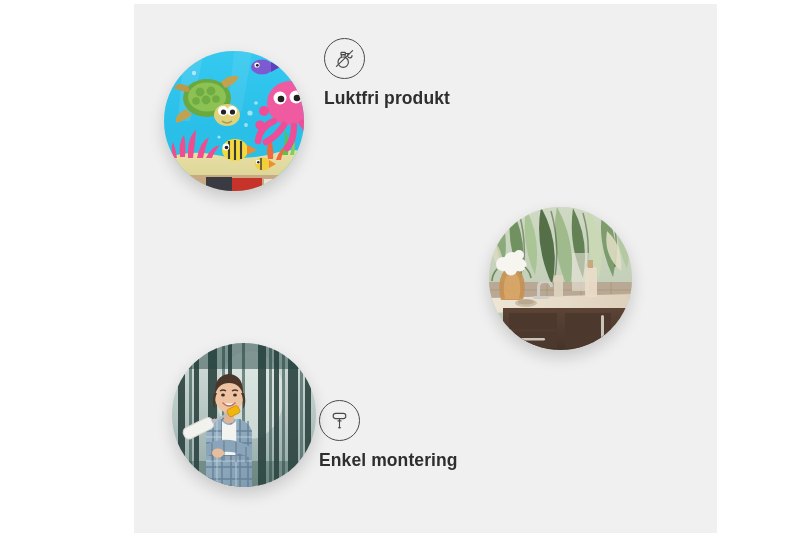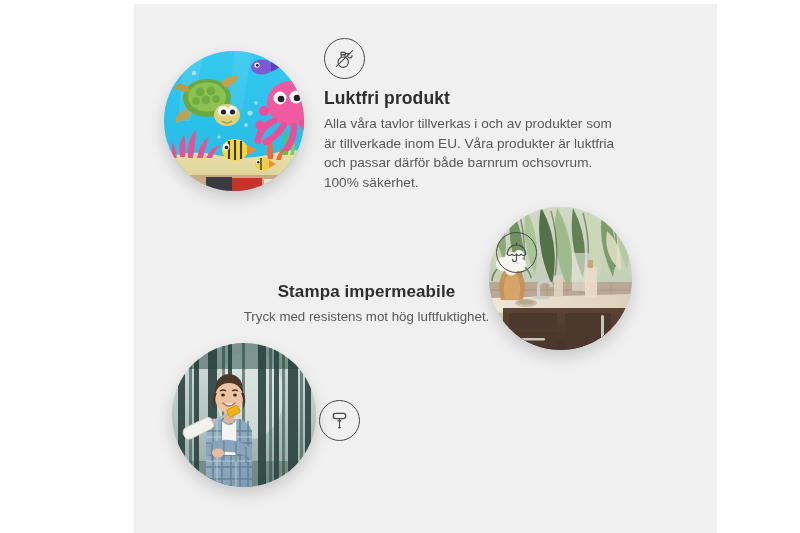--- a/index.html
+++ b/index.html
@@ -424,56 +424,36 @@
             <rect x="9.0" y="6.4" width="4.4" height="2.3" rx="0.5"></rect>
 
             <path d="M13.4 7.5 l4.0 0"></path>
             <path d="M17.4 7.5 a2.2 2.2 0 1 0 2.6 2.0"></path>
 
             <path d="M4.4 20.4 L20.6 4.6"></path>
           </svg>
         </span>
       </div>
       <h2 class="feat-title">Luktfri produkt</h2>
-      <p class="feat-body">Alla våra tavlor tillverkas i och av produkter som är tillverkade inom EU. Våra produkter är luktfria och passar därför både barnrum ochsovrum. 100% säkerhet.</p>
     </div>
 
-    <div class="feature feature-water">
-      <div class="feat-icon-wrap">
-        <span class="feat-icon">
-          <svg width="25" height="25" viewBox="0 0 26 26" xmlns="http://www.w3.org/2000/svg" fill="none" stroke="#4a4a4a" stroke-width="1.15" stroke-linecap="round" stroke-linejoin="round">
-
-            <path d="M3.4 14.6 a9.6 9.6 0 0 1 19.2 0"></path>
-
-            <path d="M3.4 14.6 q2.4 3.0 4.8 0 q2.4 3.0 4.8 0 q2.4 3.0 4.8 0 q2.4 3.0 4.8 0"></path>
-
-            <path d="M13 14.6 L13 20.2"></path>
-
-            <path d="M13 20.2 a2.1 2.1 0 0 1 -4.2 0"></path>
-
-            <path d="M13 5.0 L13 3.3"></path>
-          </svg>
-        </span>
-      </div>
-      <h2 class="feat-title">Stampa impermeabile</h2>
-      <p class="feat-body">Tryck med resistens mot hög luftfuktighet.</p>
-    </div>
 
     <div class="feature feature-mount">
       <div class="feat-icon-wrap">
         <span class="feat-icon">
           <svg width="25" height="25" viewBox="0 0 26 26" xmlns="http://www.w3.org/2000/svg" fill="none" stroke="#4a4a4a" stroke-width="1.15" stroke-linecap="round" stroke-linejoin="round">
 
             <rect x="6.4" y="5.6" width="13.2" height="5.4" rx="2.7"></rect>
 
             <path d="M13 11.0 L13 13.4"></path>
 
             <path d="M11.4 13.4 l3.2 0"></path>
 
             <path d="M13 13.4 L13 20.6"></path>
             <path d="M11.8 20.6 l2.4 0"></path>
           </svg>
         </span>
       </div>
+      <h2 class="feat-title">Enkel montering</h2>
     </div>
 
   </div>
 </div>
 
 </body></html>

